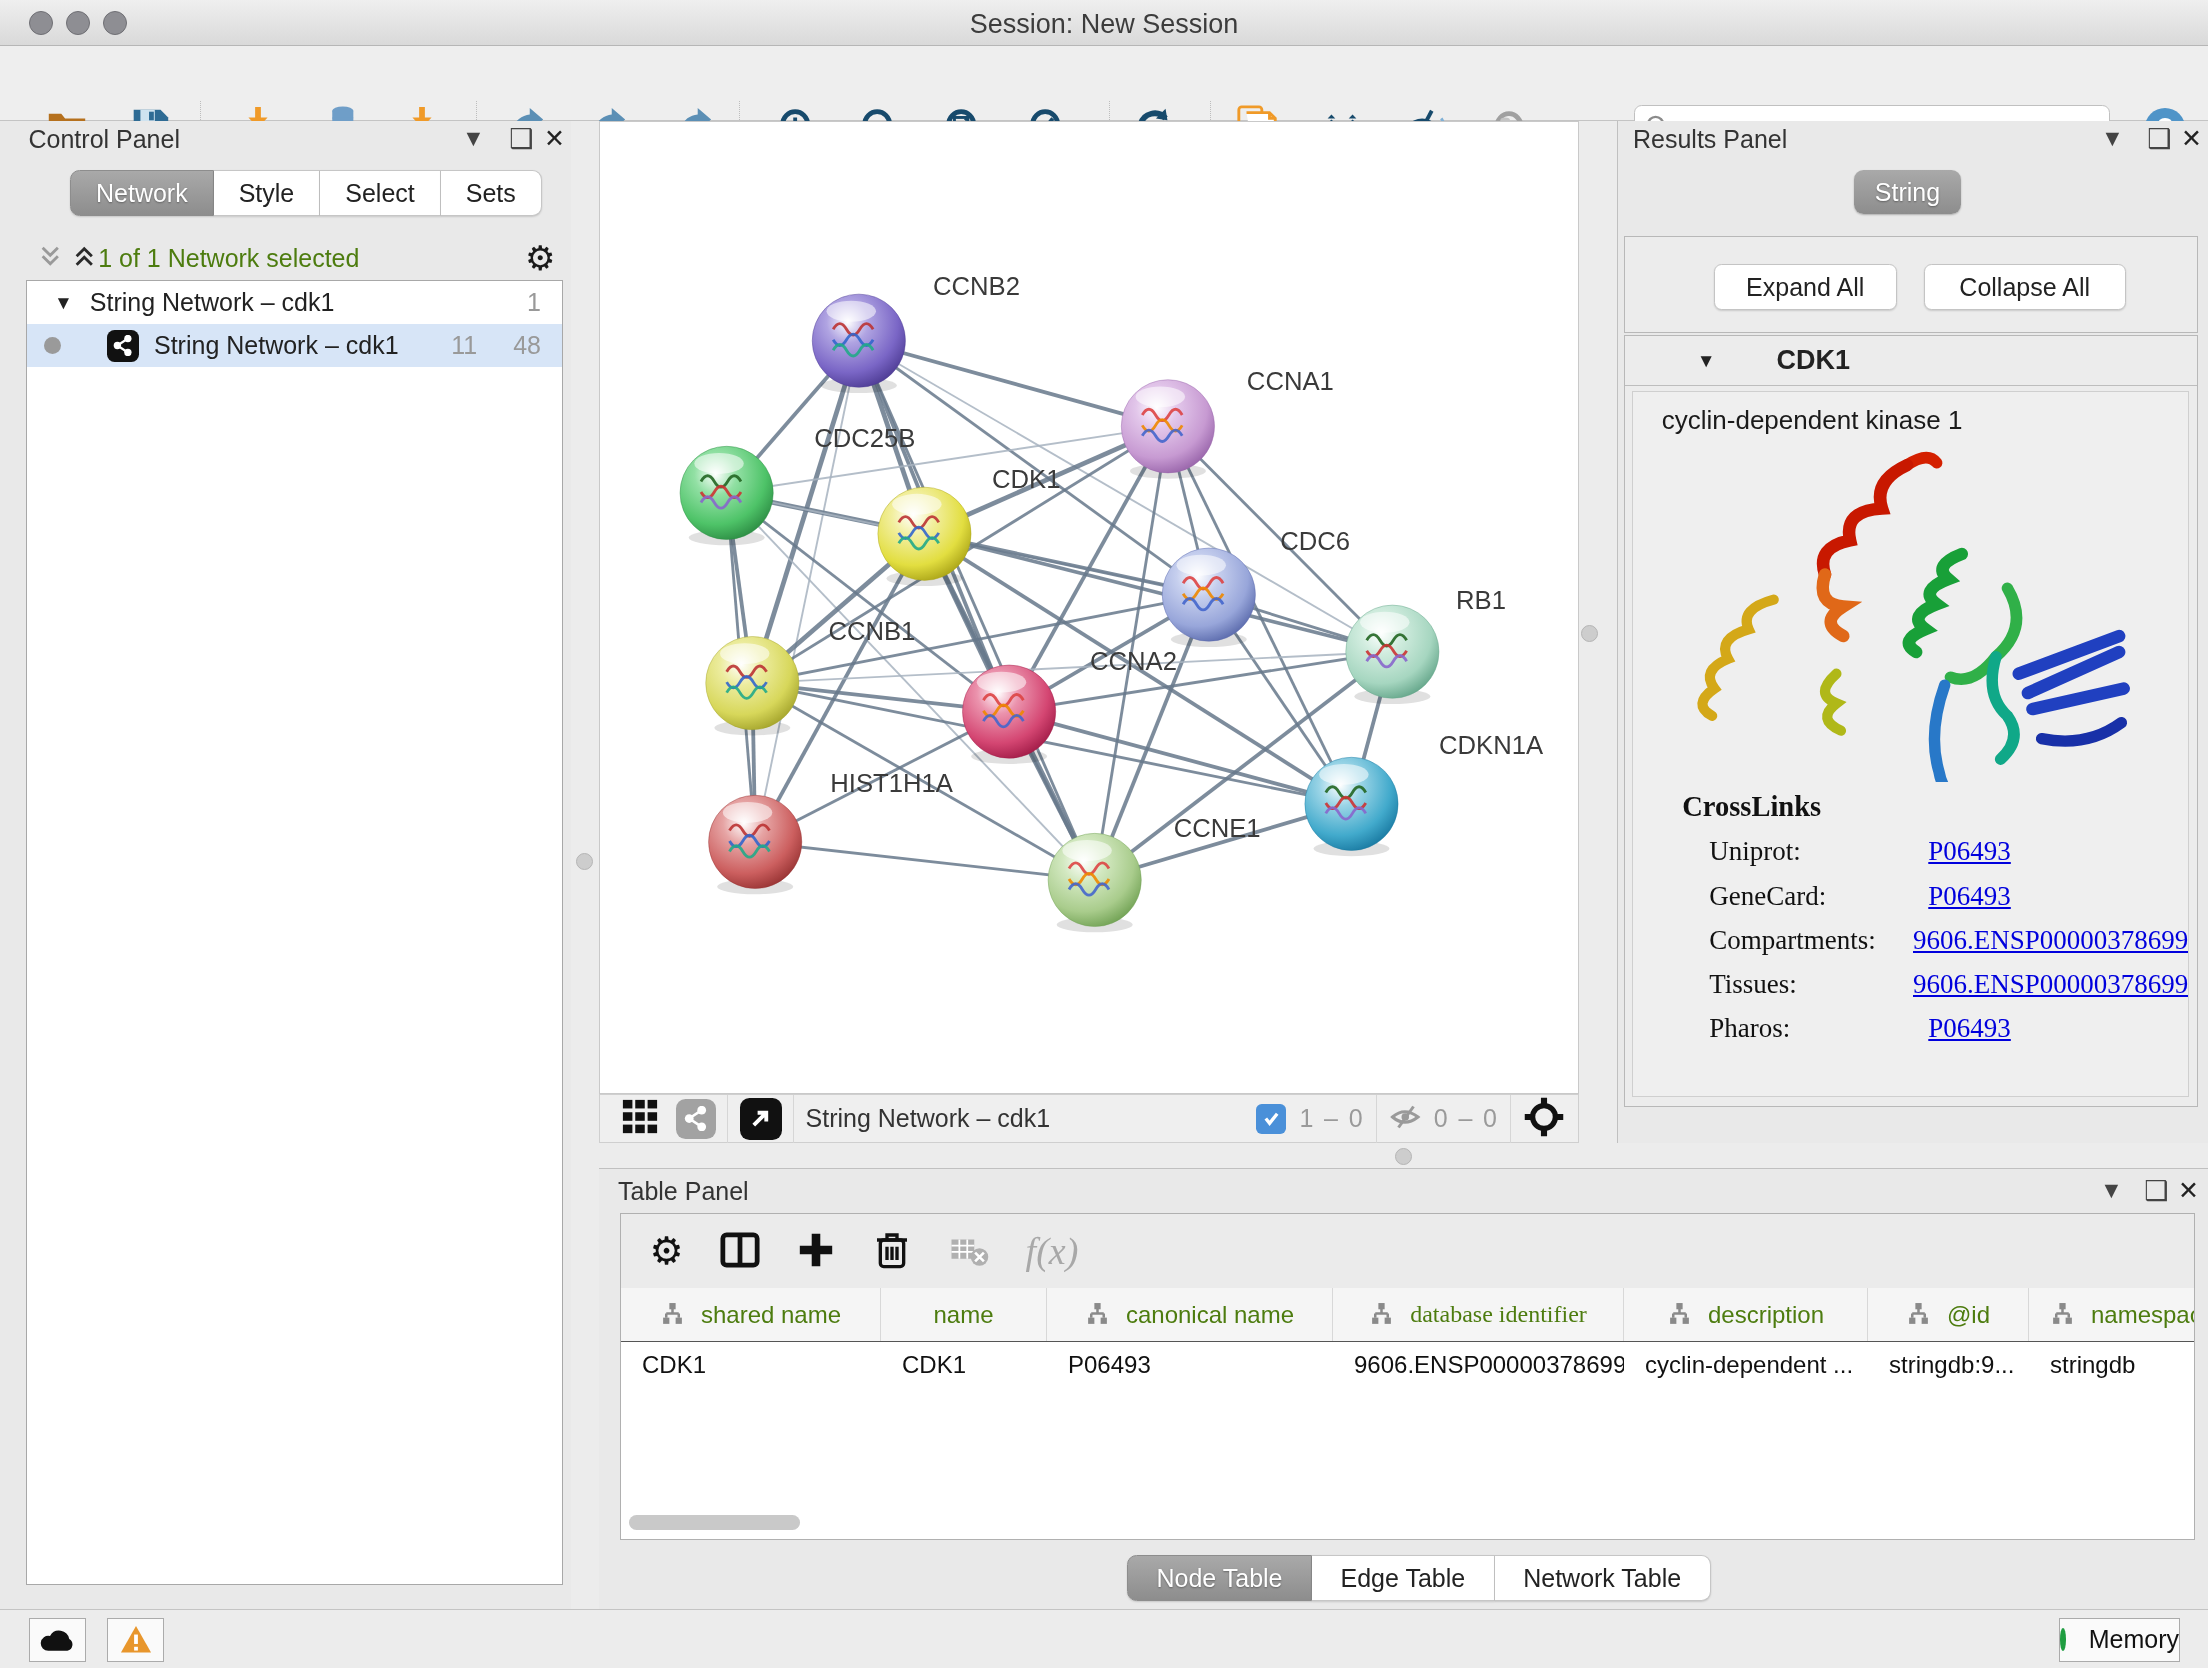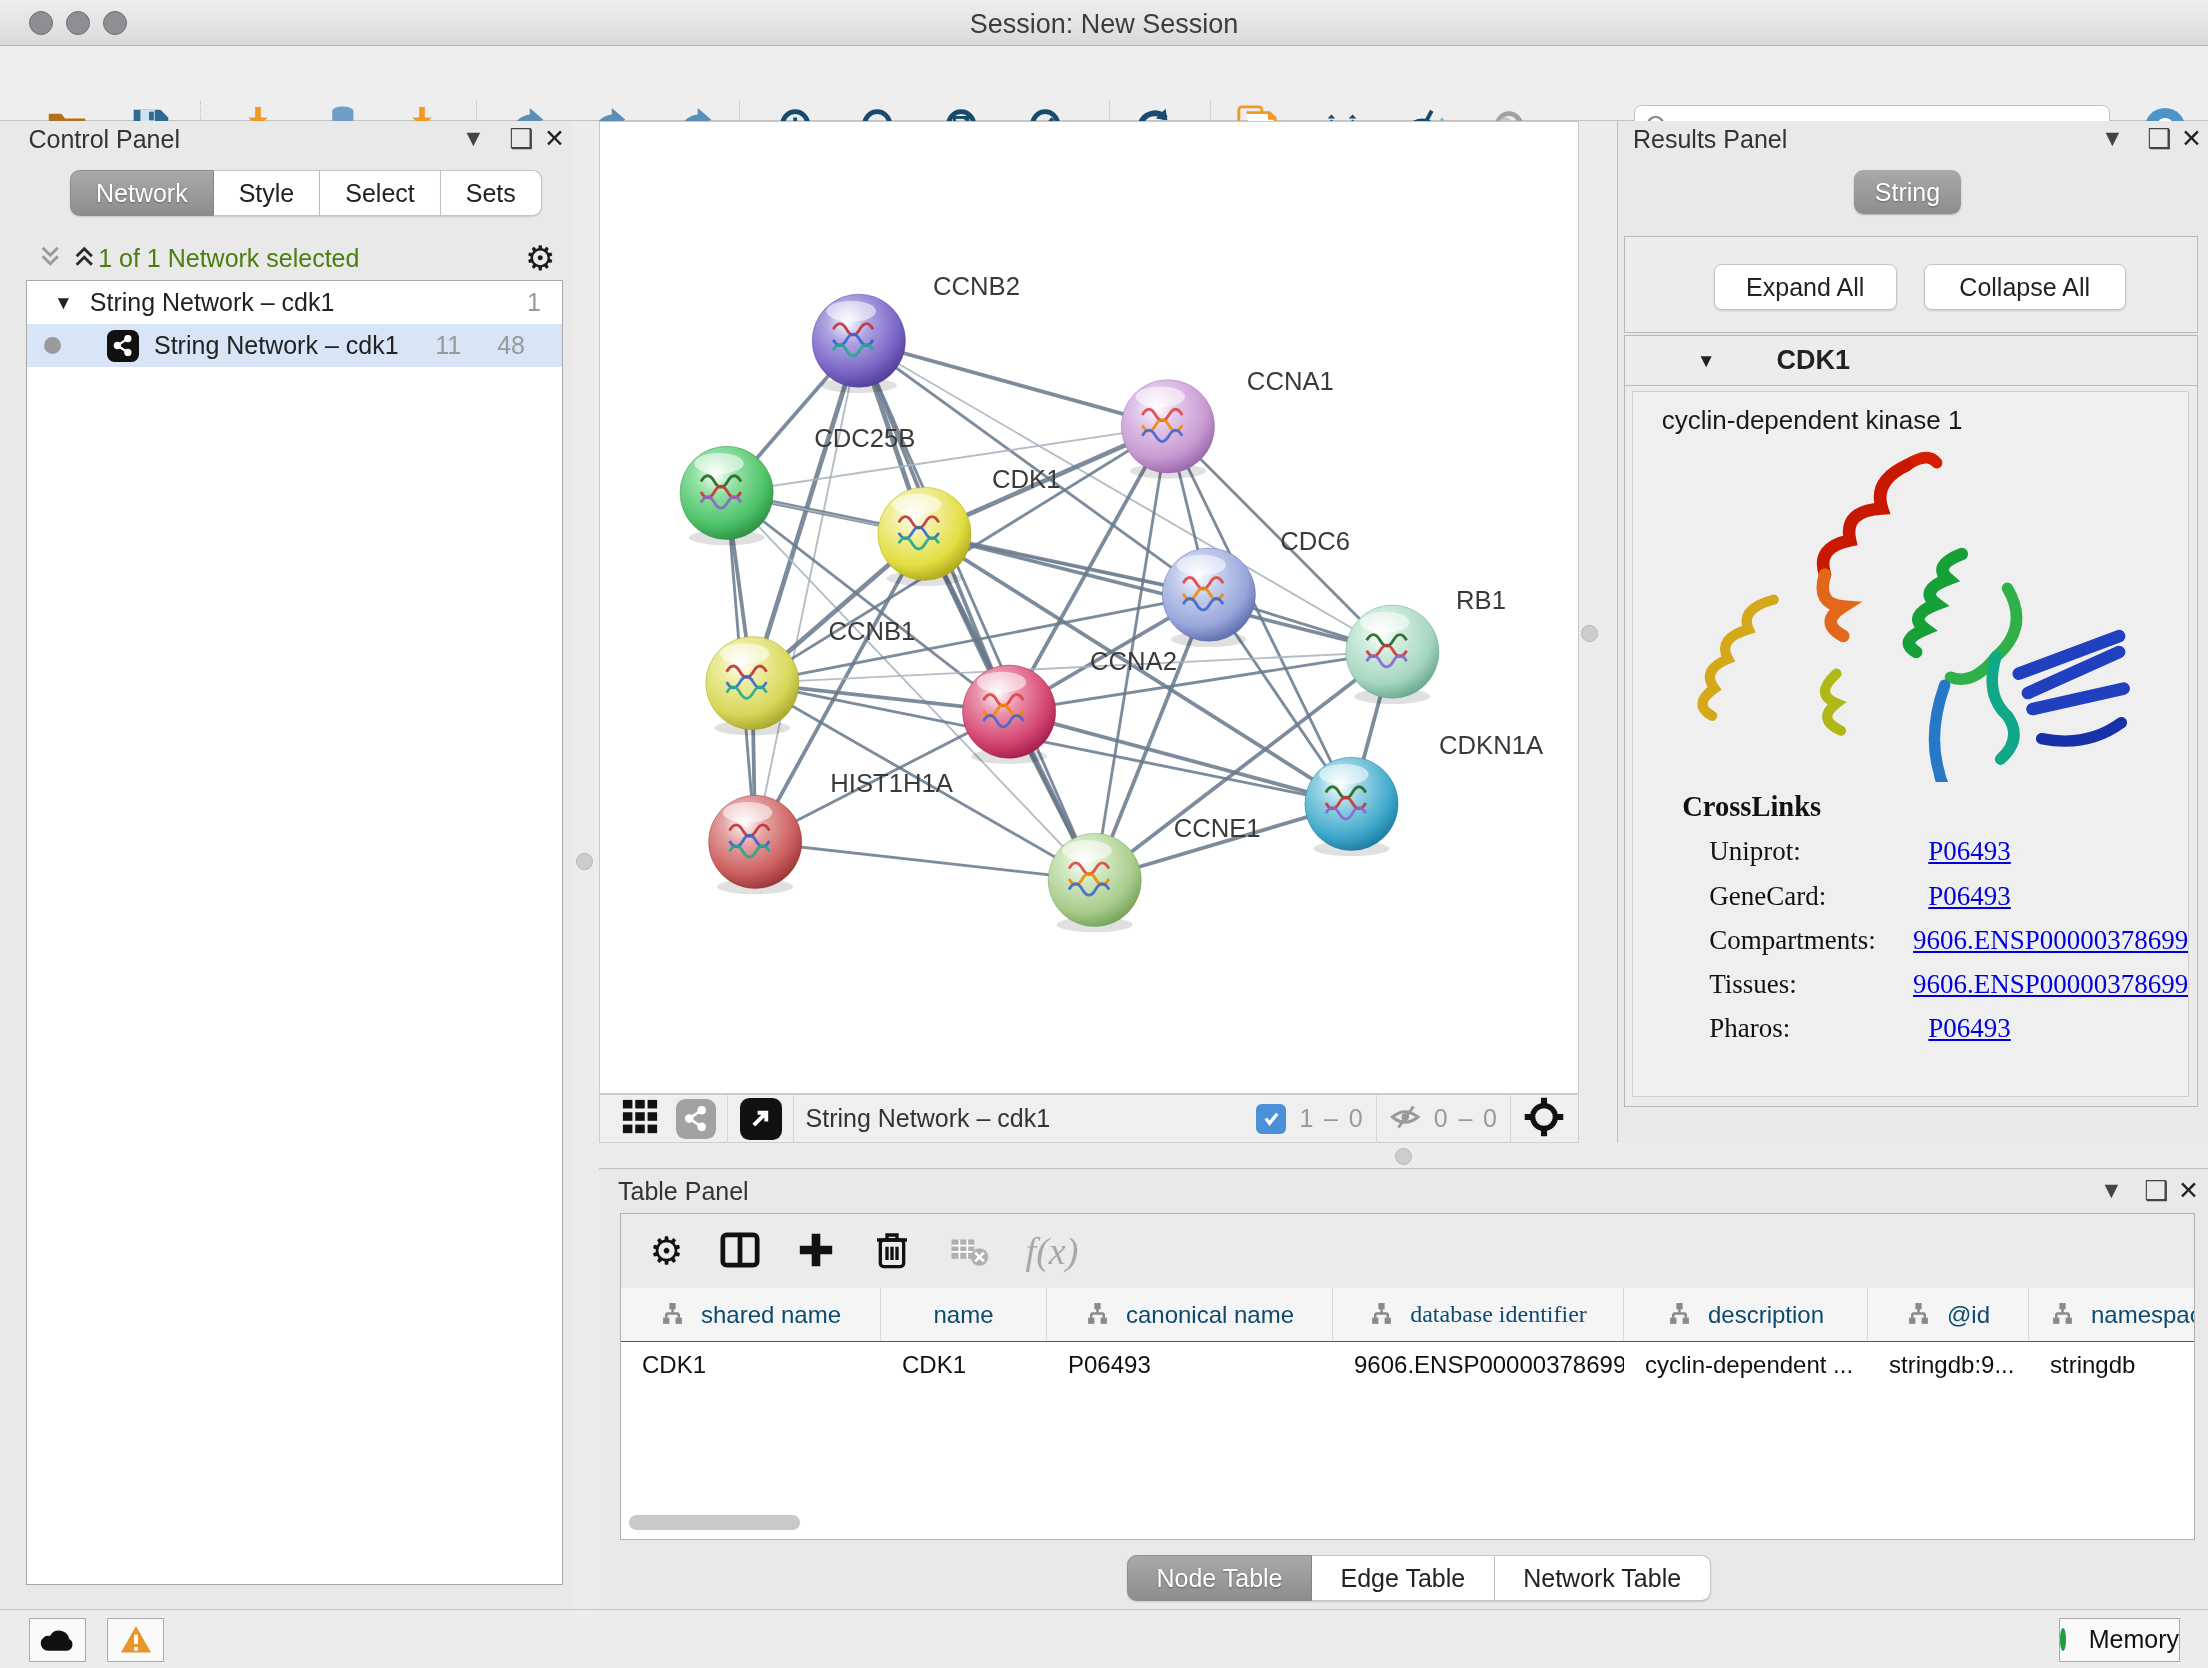--- a/index.html
+++ b/index.html
@@ -91,21 +91,21 @@
   #table-panel{left:599px;top:1168px;width:1609px;height:441px;background:#e9e9e9;
     border-top:1px solid #c0c0c0;box-sizing:border-box;}
   #tp-box{position:absolute;left:21px;top:44px;width:1575px;height:327px;background:#fff;
     border:1px solid #b0b0b0;box-sizing:border-box;overflow:hidden;}
   #tp-toolbar{position:absolute;left:0;top:0;width:100%;height:74px;background:#ebebeb;
     display:flex;align-items:center;border-bottom:1px solid #d0d0d0;}
   #tp-toolbar .ic{margin-left:36px;cursor:pointer;}
   #table-header-row{position:absolute;left:0;top:74px;width:1617px;height:53px;
     background:#f5f5f5;border-bottom:1.9px solid #555;display:flex;}
   .th{display:flex;align-items:center;justify-content:center;gap:16px;font-size:24px;
-    color:#0c4a6e;border-right:1px solid #d8d8d8;box-sizing:border-box;cursor:pointer;}
+    color:#4d7c0f;border-right:1px solid #d8d8d8;box-sizing:border-box;cursor:pointer;}
   #table-data-row{position:absolute;left:0;top:129px;width:1617px;height:44px;display:flex;}
   .td{font-size:24px;color:#111;padding-left:21px;box-sizing:border-box;
     display:flex;align-items:center;overflow:hidden;white-space:nowrap;}
   #tp-hscroll{position:absolute;left:7.6px;top:301px;width:171px;height:15px;
     background:#c9c9c9;border-radius:7.6px;cursor:pointer;}
   #tp-tabs{position:absolute;left:528px;top:386px;}
   
   #statusbar{left:0;top:1609px;width:2208px;height:59px;background:#ececec;
     border-top:1px solid #c4c4c4;}
   .sb-btn{position:absolute;top:7.6px;height:42px;background:#fafafa;border:1px solid #ababab;
@@ -313,21 +313,21 @@
       </div>
       <div class="tree-row sel">
         <span style="margin-left:17px;width:17px;height:17px;border-radius:50%;background:#9a9a9a"></span>
         <span class="rounded-ic" style="margin-left:46px">
           <svg width="21" height="21" viewBox="0 0 24 24">
               <use href="#fork-w"></use>
             </svg>
           </span>
         <span style="margin-left:15px">String Network – cdk1</span>
         <span class="gray" style="margin-left:auto">11</span>
-        <span class="gray" style="margin-left:36px;margin-right:37px">48</span>
+        <span class="gray" style="margin-left:36px;margin-right:21px">48</span>
       </div>
     </div>
   </div>
 
   <div id="lsplit" class="abs"></div>
   <span class="split-dot" style="left:576px;top:853px"></span>
   <div id="vsplit" class="abs"></div>
   <span class="split-dot" style="left:1581px;top:625px"></span>
   <div id="hsplit" class="abs"></div>
   <span class="split-dot" style="left:1395px;top:1148px"></span>

